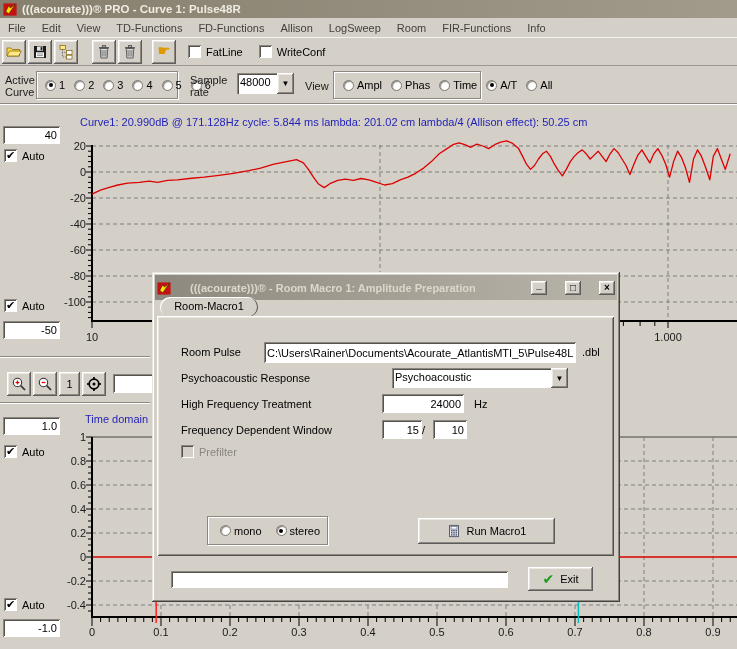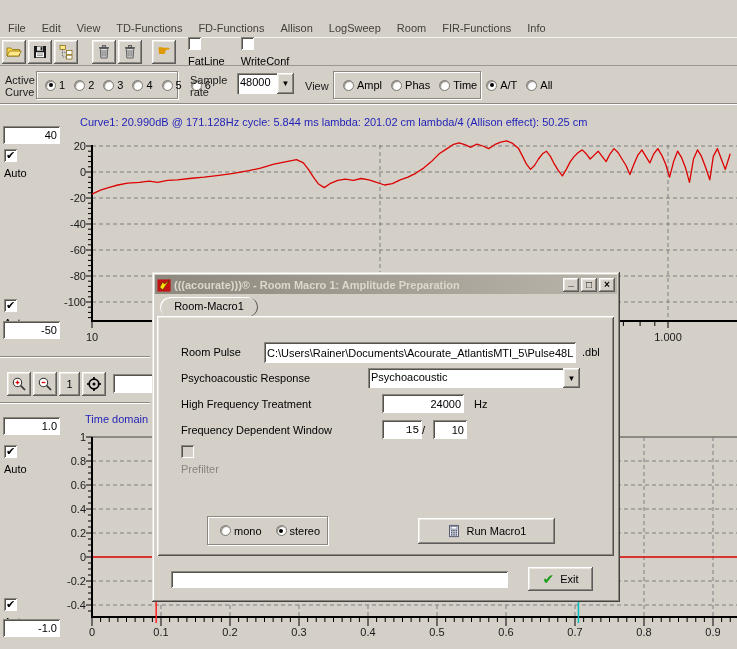--- a/index.html
+++ b/index.html
@@ -15,40 +15,40 @@
   .toolbar{position:absolute;left:0;top:37px;width:737px;height:29px;display:flex;align-items:center;
     border-top:1px solid #f4f2ee;border-bottom:1px solid #9a968e;box-sizing:border-box;}
   .raised{background:#d4d0c8;box-shadow:inset -1px -1px 0 #5c5c5c,inset 1px 1px 0 #ffffff,inset -2px -2px 0 #8c8880,inset 2px 2px 0 #ece9e2;}
   .tbtn{width:24px;height:24px;display:flex;align-items:center;justify-content:center;margin-left:2px;}
   .tbtn svg{width:16px;height:16px;}
   .sunken{background:#fff;box-shadow:inset 1px 1px 0 #8a8680,inset -1px -1px 0 #ffffff,inset 2px 2px 0 #55524c;text-align:right;}
   input.fld{border:none;outline:none;font-family:"Liberation Sans",sans-serif;font-size:11px;padding:2px 3px;box-sizing:border-box;}
   .cb{width:13px;height:13px;background:#fff;box-shadow:inset 1px 1px 0 #8a8680,inset -1px -1px 0 #fff,inset 2px 2px 0 #55524c;
       display:inline-flex;align-items:center;justify-content:center;font-family:"DejaVu Sans",sans-serif;font-size:11px;line-height:1;flex:0 0 13px;}
   .cb.disabled{background:#d4d0c8;}
-  .cblabel{display:inline-flex;align-items:flex-start;gap:5px;flex-direction:column;}
+  .cblabel{display:inline-flex;align-items:center;gap:5px;}
   .workspace{position:absolute;left:505px;top:6px;width:232px;white-space:nowrap;overflow:hidden;color:#2a2a2a;}
   
   .row2lbl{position:absolute;line-height:12px;color:#1a1a1a;}
   .groupbox{position:absolute;border:1px solid #8c8880;box-shadow:1px 1px 0 #fff,inset 1px 1px 0 #fff;
     display:flex;align-items:center;box-sizing:border-box;}
   .ritem{display:inline-flex;align-items:center;gap:3px;}
   .radio{width:11px;height:11px;border-radius:50%;background:#fff;border:1px solid #7c786f;
     box-shadow:inset 1px 1px 1px #8a8680;position:relative;flex:0 0 11px;box-sizing:border-box;}
   .radio.sel::after{content:"";position:absolute;left:2.5px;top:2.5px;width:4px;height:4px;border-radius:50%;background:#000;}
   .combo{position:absolute;display:flex;}
   .combofield{flex:1;background:#fff;box-shadow:inset 1px 1px 0 #8a8680,inset 2px 2px 0 #55524c;padding:3px 3px 2px;white-space:nowrap;overflow:hidden;}
   .combobtn{width:17px;display:flex;align-items:center;justify-content:center;font-size:8px;
     background:#d4d0c8;box-shadow:inset -1px -1px 0 #5c5c5c,inset 1px 1px 0 #fff,inset -2px -2px 0 #8c8880,inset 2px 2px 0 #ece9e2;}
   .hgroove{position:absolute;height:0;border-top:1px solid #8c8880;border-bottom:1px solid #ffffff;}
   .bluetxt{position:absolute;color:#1f1fb8;white-space:nowrap;}
   
   .dialog{position:absolute;left:152px;top:272px;width:468px;height:330px;background:#d4d0c8;z-index:10;
     box-shadow:inset -1px -1px 0 #404040,inset 1px 1px 0 #e8e5de,inset -2px -2px 0 #8c8880,inset 2px 2px 0 #fff;}
-  .dlg-titlebar{position:absolute;left:3px;top:3px;right:3px;height:19px;display:flex;align-items:center;gap:2px;padding:0 2px;box-sizing:border-box;
+  .dlg-titlebar{position:absolute;left:3px;top:3px;right:3px;height:25px;display:flex;align-items:center;gap:18px;padding:0 2px;box-sizing:border-box;
     background:linear-gradient(90deg,#8d897e,#b9b5aa);}
   .dlg-title{flex:1;color:#dcd8cc;font-weight:bold;white-space:nowrap;overflow:hidden;}
   .wbtn{width:16px;height:14px;display:flex;align-items:center;justify-content:center;
     font-family:"Liberation Sans",sans-serif;font-size:10px;font-weight:bold;line-height:1;color:#000;}
   .tab{position:absolute;left:8px;top:25px;width:98px;height:20px;background:#d4d0c8;text-align:center;line-height:19px;
     box-shadow:inset 1px 1px 0 #fff,inset -1px 0 0 #55524c;border-radius:10px;}
   .tabpage{position:absolute;left:5px;top:44px;width:457px;height:240px;
     box-shadow:inset 1px 1px 0 #fff,inset -1px -1px 0 #55524c,inset 2px 2px 0 #e8e5de,inset -2px -2px 0 #8c8880;}
   .dlabel{position:absolute;white-space:nowrap;text-align:center;}
   .dlg-btn{position:absolute;display:flex;align-items:center;justify-content:center;gap:6px;font-size:11px;}
@@ -279,20 +279,29 @@
         <line x1="86" x2="92" y1="605" y2="605" stroke="#000"></line>
         <line x1="88" x2="92" y1="611" y2="611" stroke="#000"></line>
         <line x1="92" x2="737" y1="557" y2="557" stroke="#dd0000" stroke-width="1.6"></line>
         <line x1="92" x2="92" y1="437" y2="618" stroke="#000" stroke-width="2"></line>
         <line x1="91" x2="737" y1="617" y2="617" stroke="#000" stroke-width="2"></line>
         <line x1="156.17000000000002" x2="156.17000000000002" y1="602" y2="623" stroke="#ff2020" stroke-width="1.5"></line>
         <line x1="578.45" x2="578.45" y1="602" y2="623" stroke="#00bcbc" stroke-width="1.5"></line>
       </g>
     </svg>
 
+  <div class="titlebar" style="z-index:5">
+    <span class="appicon">
+      <svg viewBox="0 0 16 16">
+          <rect x="0.5" y="1.5" width="14" height="13" fill="#c41212"></rect>
+          <path d="M3 10 L6.2 12.5 L13 2.5 L8 6.5 L6 4.2 Z" fill="#ffe000" stroke="#1a1a1a" stroke-width="0.5"></path>
+        </svg>
+    </span>
+    <span class="title">(((acourate)))® PRO - Curve 1: Pulse48R</span>
+  </div>
 
   <div class="menubar" id="menubar" style="z-index:5">
       <span class="mi">File</span>
       <span class="mi">Edit</span>
       <span class="mi">View</span>
       <span class="mi">TD-Functions</span>
       <span class="mi">FD-Functions</span>
       <span class="mi">Allison</span>
       <span class="mi">LogSweep</span>
       <span class="mi">Room</span>
@@ -497,33 +506,33 @@
         </span>
     </div>
     <div class="tab">Room-Macro1</div>
     <div class="tabpage"></div>
 
     <div class="dlabel" style="left:29px;top:74px">Room Pulse</div>
     <input class="fld sunken abs" style="left: 112px; top: 70px; width: 312px; height: 21px;" value="C:\Users\Rainer\Documents\Acourate_AtlantisMTI_5\Pulse48L">
     <div class="dlabel" style="left:430px;top:74px">.dbl</div>
 
     <div class="dlabel" style="left:29px;top:100px">Psychoacoustic Response</div>
-    <div class="combo" style="left:216px;top:96px;width:212px;height:20px">
+    <div class="combo" style="left:240px;top:96px;width:176px;height:20px">
       <span class="combofield">Psychoacoustic</span>
       <span class="combobtn">
           <span>▼</span>
         </span>
     </div>
 
     <div class="dlabel" style="left:29px;top:126px">High Frequency Treatment</div>
     <input class="fld sunken abs" style="left: 230px; top: 122px; width: 82px; height: 19px;" value="24000">
     <div class="dlabel" style="left:322px;top:126px">Hz</div>
 
     <div class="dlabel" style="left:29px;top:152px">Frequency Dependent Window</div>
-    <input class="fld sunken abs" style="left: 230px; top: 148px; width: 40px; height: 19px; font-family: Liberation Mono, monospace;" value="15">
+    <input class="fld sunken abs" style="left: 230px; top: 148px; width: 40px; height: 19px;" value="15">
     <div class="dlabel" style="left:270px;top:152px">/</div>
     <input class="fld sunken abs" style="left: 281px; top: 148px; width: 34px; height: 19px;" value="10">
 
     <label class="cblabel abs" style="left:29px;top:173px;color:#8a8680">
       <span class="cb disabled"></span>
       <span>Prefilter</span>
     </label>
 
     <div class="groupbox" id="channel-radios" style="left:55px;top:244px;width:121px;height:29px;gap:14px;padding-left:12px">
         <span class="ritem">

